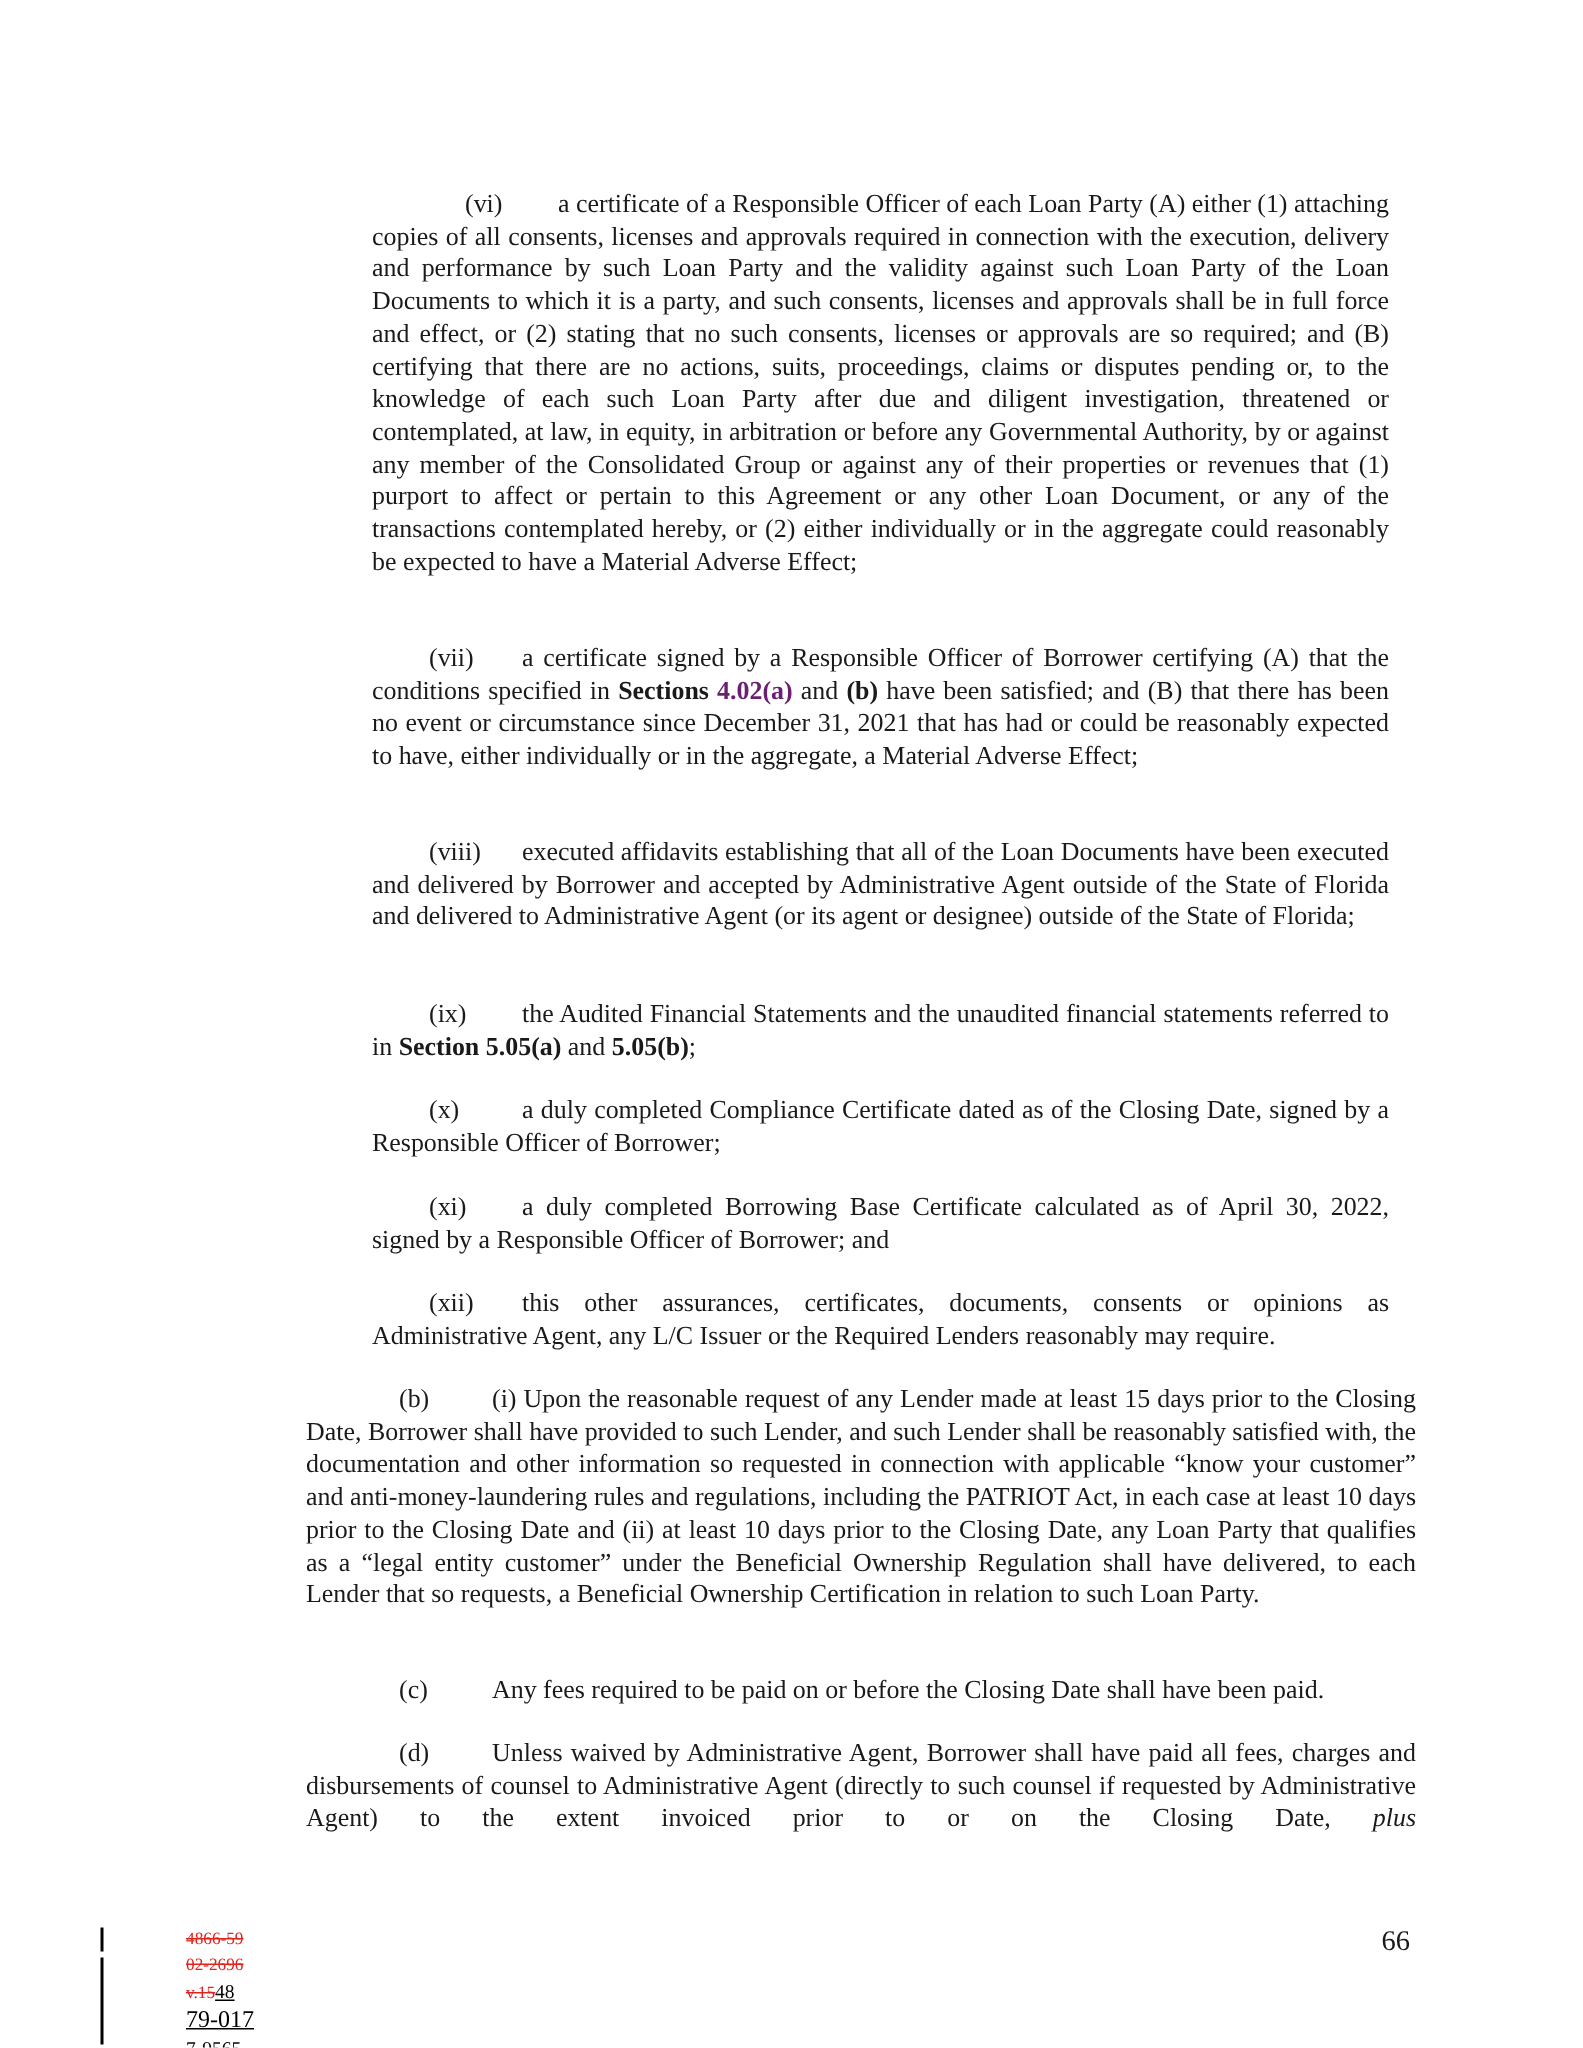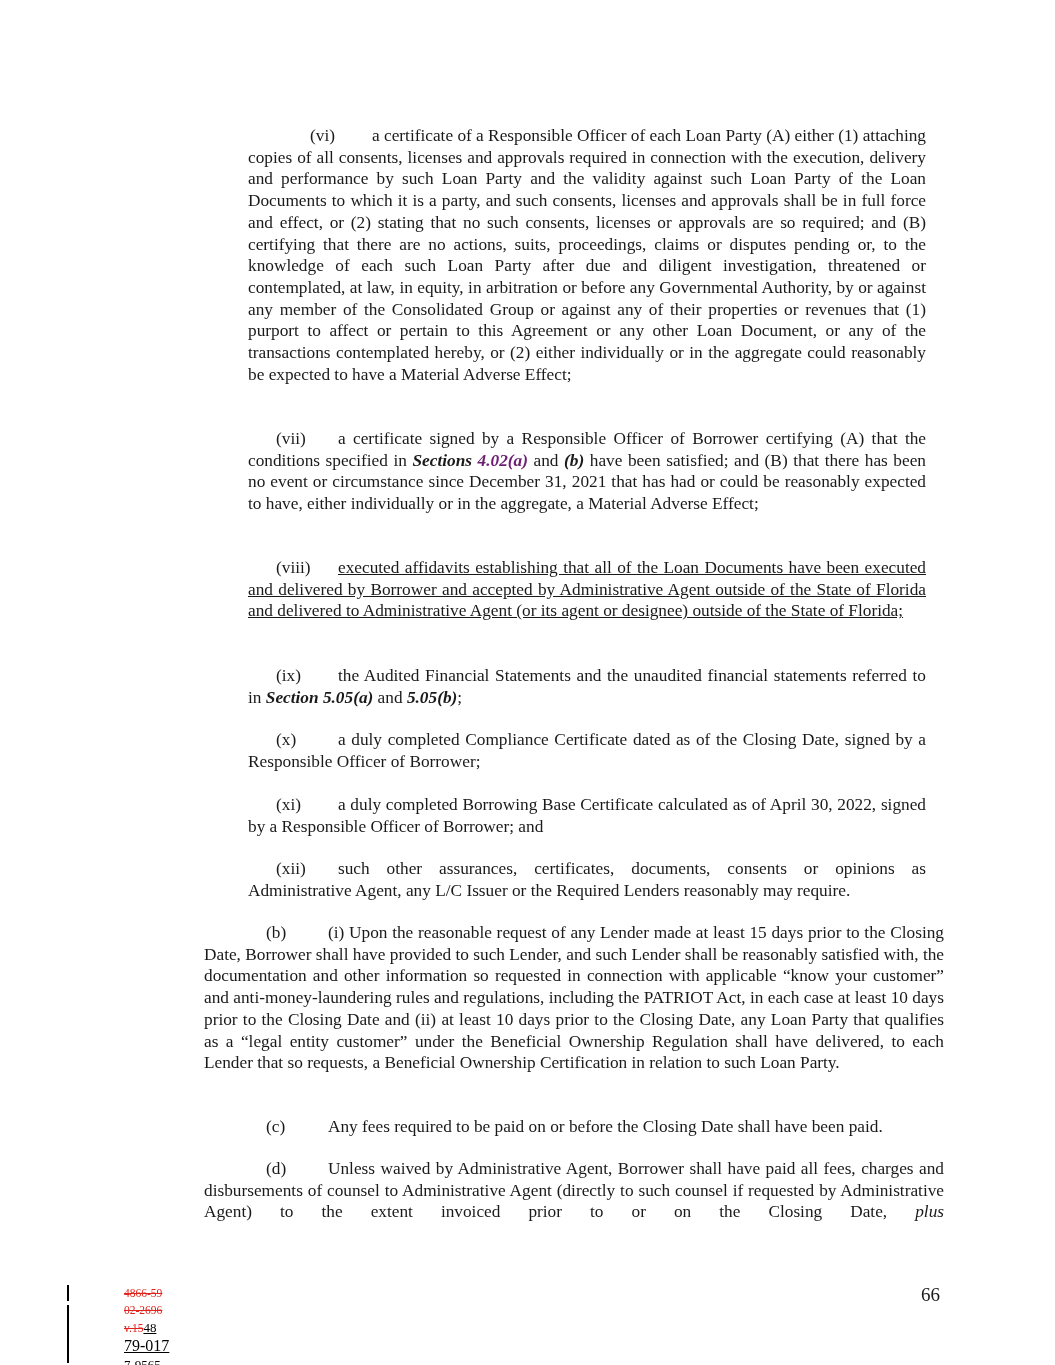--- a/index.html
+++ b/index.html
@@ -3,49 +3,49 @@
 <meta charset="utf-8">
 <style>
   html, body { margin:0; padding:0; background:#ffffff; }
   body { width:1055px; height:1365px; position:relative; overflow:hidden;
          font-family:"Liberation Serif", serif; color:#1a1a1a; }
   .page { position:absolute; left:0; top:0; width:1055px; height:1365px; }
   .p { position:absolute; font-size:17.3px; line-height:21.7px; text-align:justify;
        text-align-last:left; margin:0; }
   .sub { left:248px; width:678px; }
   .main { left:204px; width:740px; }
-  .sub .lead { display:inline-block; width:62px; margin-left:28px; }
+  .sub .lead { display:inline-block; width:62px; margin-left:38px; }
   .main .lead { display:inline-block; width:62px; margin-left:62px; }
-  .bi { font-weight:bold; font-style:italic; }
+  .bi { font-weight:bold; }
   .purple { color:#6b1f73; }
   .it { font-style:italic; }
   .pagenum { position:absolute; left:921px; top:1284px; font-size:19px; }
   .footer-bar { position:absolute; left:67px; width:2px; background:#000; }
   .footer-code { position:absolute; left:124px; font-size:11.5px; line-height:17px; }
   .del { color:#e0231c; text-decoration:line-through; }
   .ins { color:#000000; text-decoration:underline; }
 </style>
 </head>
 <body>
 
 <div class="page">
 
   <p class="p sub" style="top:125px;"><span class="lead" style="margin-left:62px;">(vi)</span><span>a certificate of a Responsible Officer of each Loan Party (A) either (1) attaching copies of all consents, licenses and approvals required in connection with the execution, delivery and performance by such Loan Party and the validity against such Loan Party of the Loan Documents to which it is a party, and such consents, licenses and approvals shall be in full force and effect, or (2) stating that no such consents, licenses or approvals are so required; and (B) certifying that there are no actions, suits, proceedings, claims or disputes pending or, to the knowledge of each such Loan Party after due and diligent investigation, threatened or contemplated, at law, in equity, in arbitration or before any Governmental Authority, by or against any member of the Consolidated Group or against any of their properties or revenues that (1) purport to affect or pertain to this Agreement or any other Loan Document, or any of the transactions contemplated hereby, or (2) either individually or in the aggregate could reasonably be expected to have a Material Adverse Effect;</span></p>
 
   <p class="p sub" style="top:428px;"><span class="lead">(vii)</span><span>a certificate signed by a Responsible Officer of Borrower certifying (A) that the conditions specified in </span><span class="bi">Sections </span><span class="bi purple">4.02(a)</span><span> and </span><span class="bi">(b)</span><span> have been satisfied; and (B) that there has been no event or circumstance since December 31, 2021 that has had or could be reasonably expected to have, either individually or in the aggregate, a Material Adverse Effect;</span></p>
 
-  <p class="p sub" style="top:557px;text-decoration:underline;"><span class="lead">(viii)</span><span>executed affidavits establishing that all of the Loan Documents have been executed and delivered by Borrower and accepted by Administrative Agent outside of the State of Florida and delivered to Administrative Agent (or its agent or designee) outside of the State of Florida;</span></p>
+  <p class="p sub" style="top:557px;"><span class="lead">(viii)</span><span>executed affidavits establishing that all of the Loan Documents have been executed and delivered by Borrower and accepted by Administrative Agent outside of the State of Florida and delivered to Administrative Agent (or its agent or designee) outside of the State of Florida;</span></p>
 
   <p class="p sub" style="top:665px;"><span class="lead">(ix)</span><span>the Audited Financial Statements and the unaudited financial statements referred to in </span><span class="bi">Section 5.05(a)</span><span> and </span><span class="bi">5.05(b)</span><span>;</span></p>
 
   <p class="p sub" style="top:729px;"><span class="lead">(x)</span><span>a duly completed Compliance Certificate dated as of the Closing Date, signed by a Responsible Officer of Borrower;</span></p>
 
   <p class="p sub" style="top:794px;"><span class="lead">(xi)</span><span>a duly completed Borrowing Base Certificate calculated as of April 30, 2022, signed by a Responsible Officer of Borrower; and</span></p>
 
-  <p class="p sub" style="top:858px;"><span class="lead">(xii)</span><span>such other assurances, certificates, documents, consents or opinions as Administrative Agent, any L/C Issuer or the Required Lenders reasonably may require.</span></p>
+  <p class="p sub" style="top:858px;"><span class="lead">(xii)</span><span>this other assurances, certificates, documents, consents or opinions as Administrative Agent, any L/C Issuer or the Required Lenders reasonably may require.</span></p>
 
   <p class="p main" style="top:922px;"><span class="lead">(b)</span><span>(i) Upon the reasonable request of any Lender made at least 15 days prior to the Closing Date, Borrower shall have provided to such Lender, and such Lender shall be reasonably satisfied with, the documentation and other information so requested in connection with applicable “know your customer” and anti-money-laundering rules and regulations, including the PATRIOT Act, in each case at least 10 days prior to the Closing Date and (ii) at least 10 days prior to the Closing Date, any Loan Party that qualifies as a “legal entity customer” under the Beneficial Ownership Regulation shall have delivered, to each Lender that so requests, a Beneficial Ownership Certification in relation to such Loan Party.</span></p>
 
   <p class="p main" style="top:1158px; text-align-last:justify;"><span class="lead">(d)</span><span>Unless waived by Administrative Agent, Borrower shall have paid all fees, charges and disbursements of counsel to Administrative Agent (directly to such counsel if requested by Administrative Agent) to the extent invoiced prior to or on the Closing Date, </span><span class="it">plus</span></p>
 
   <p class="p main" style="top:1116px;"><span class="lead">(c)</span><span>Any fees required to be paid on or before the Closing Date shall have been paid.</span></p>
 
   <div class="pagenum">66</div>
 
   <div class="footer-bar" style="top:1285px; height:16px;"></div>

